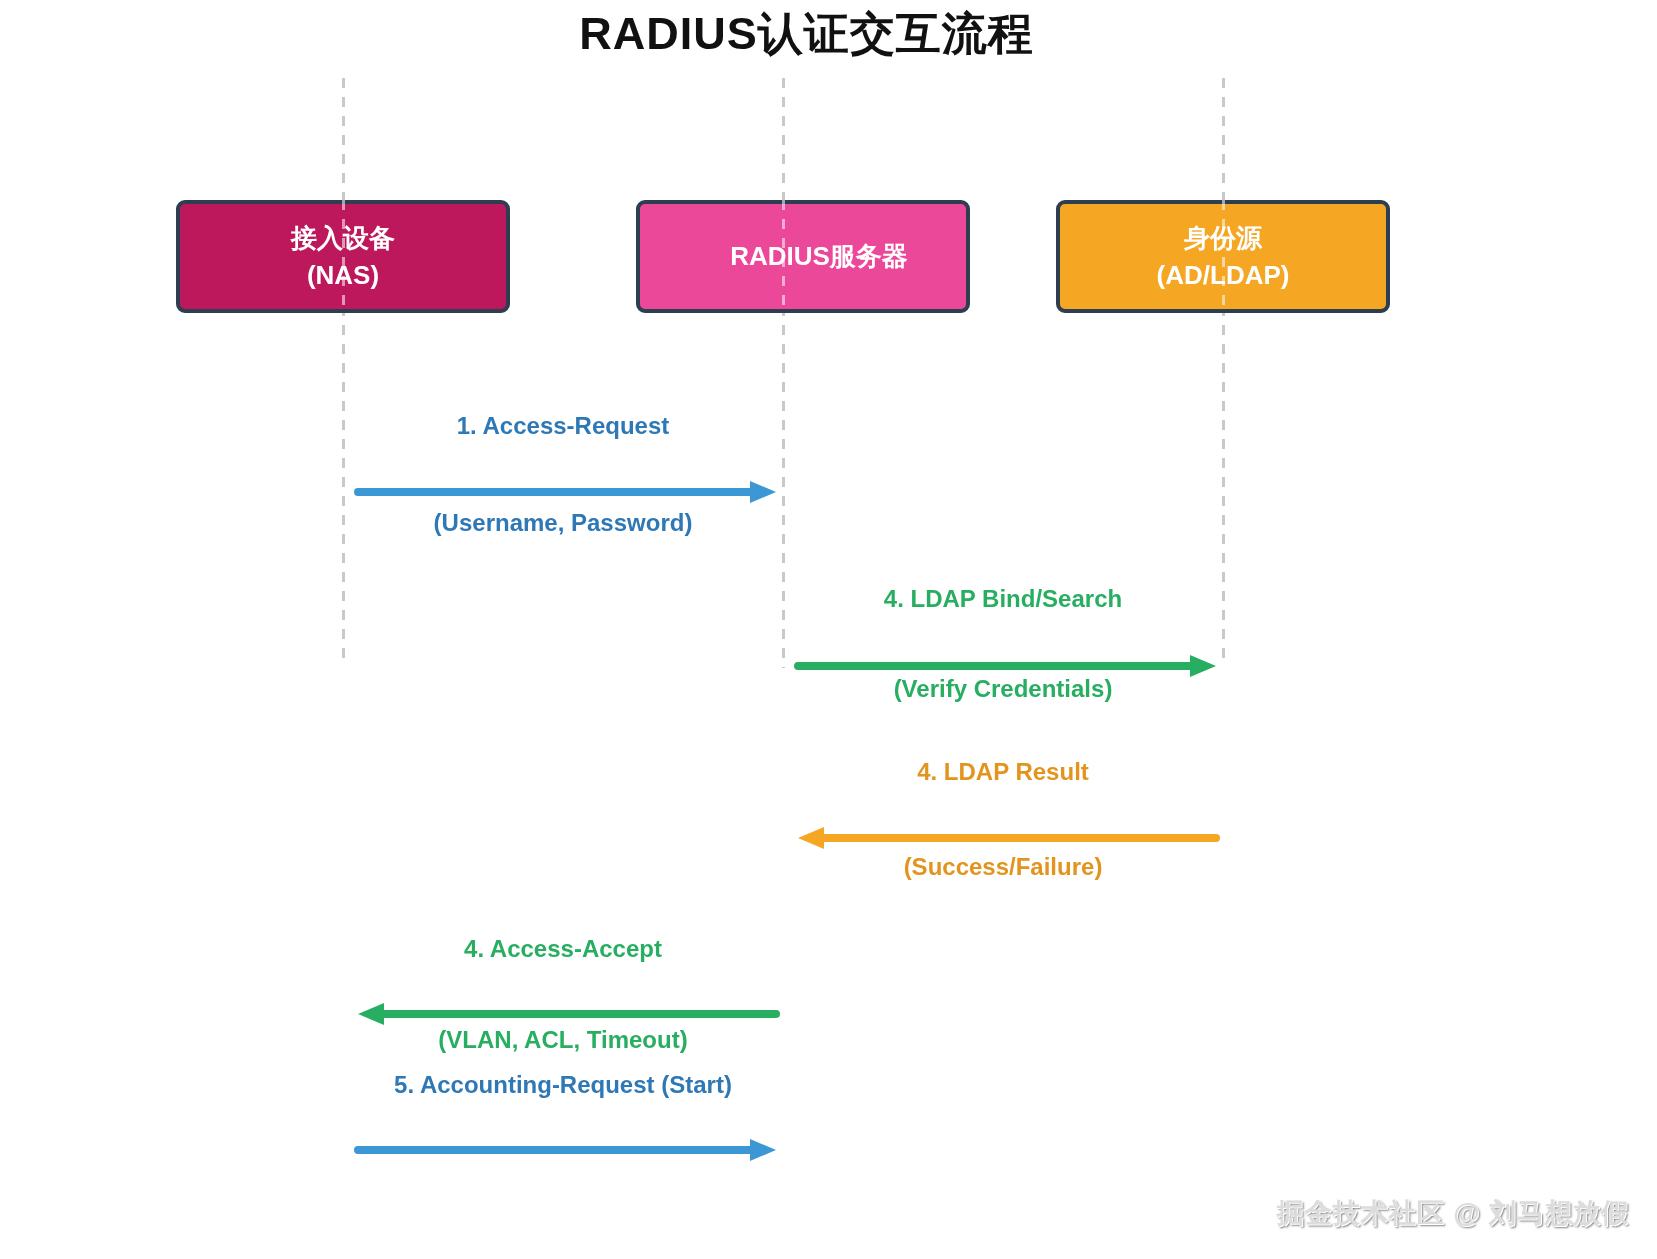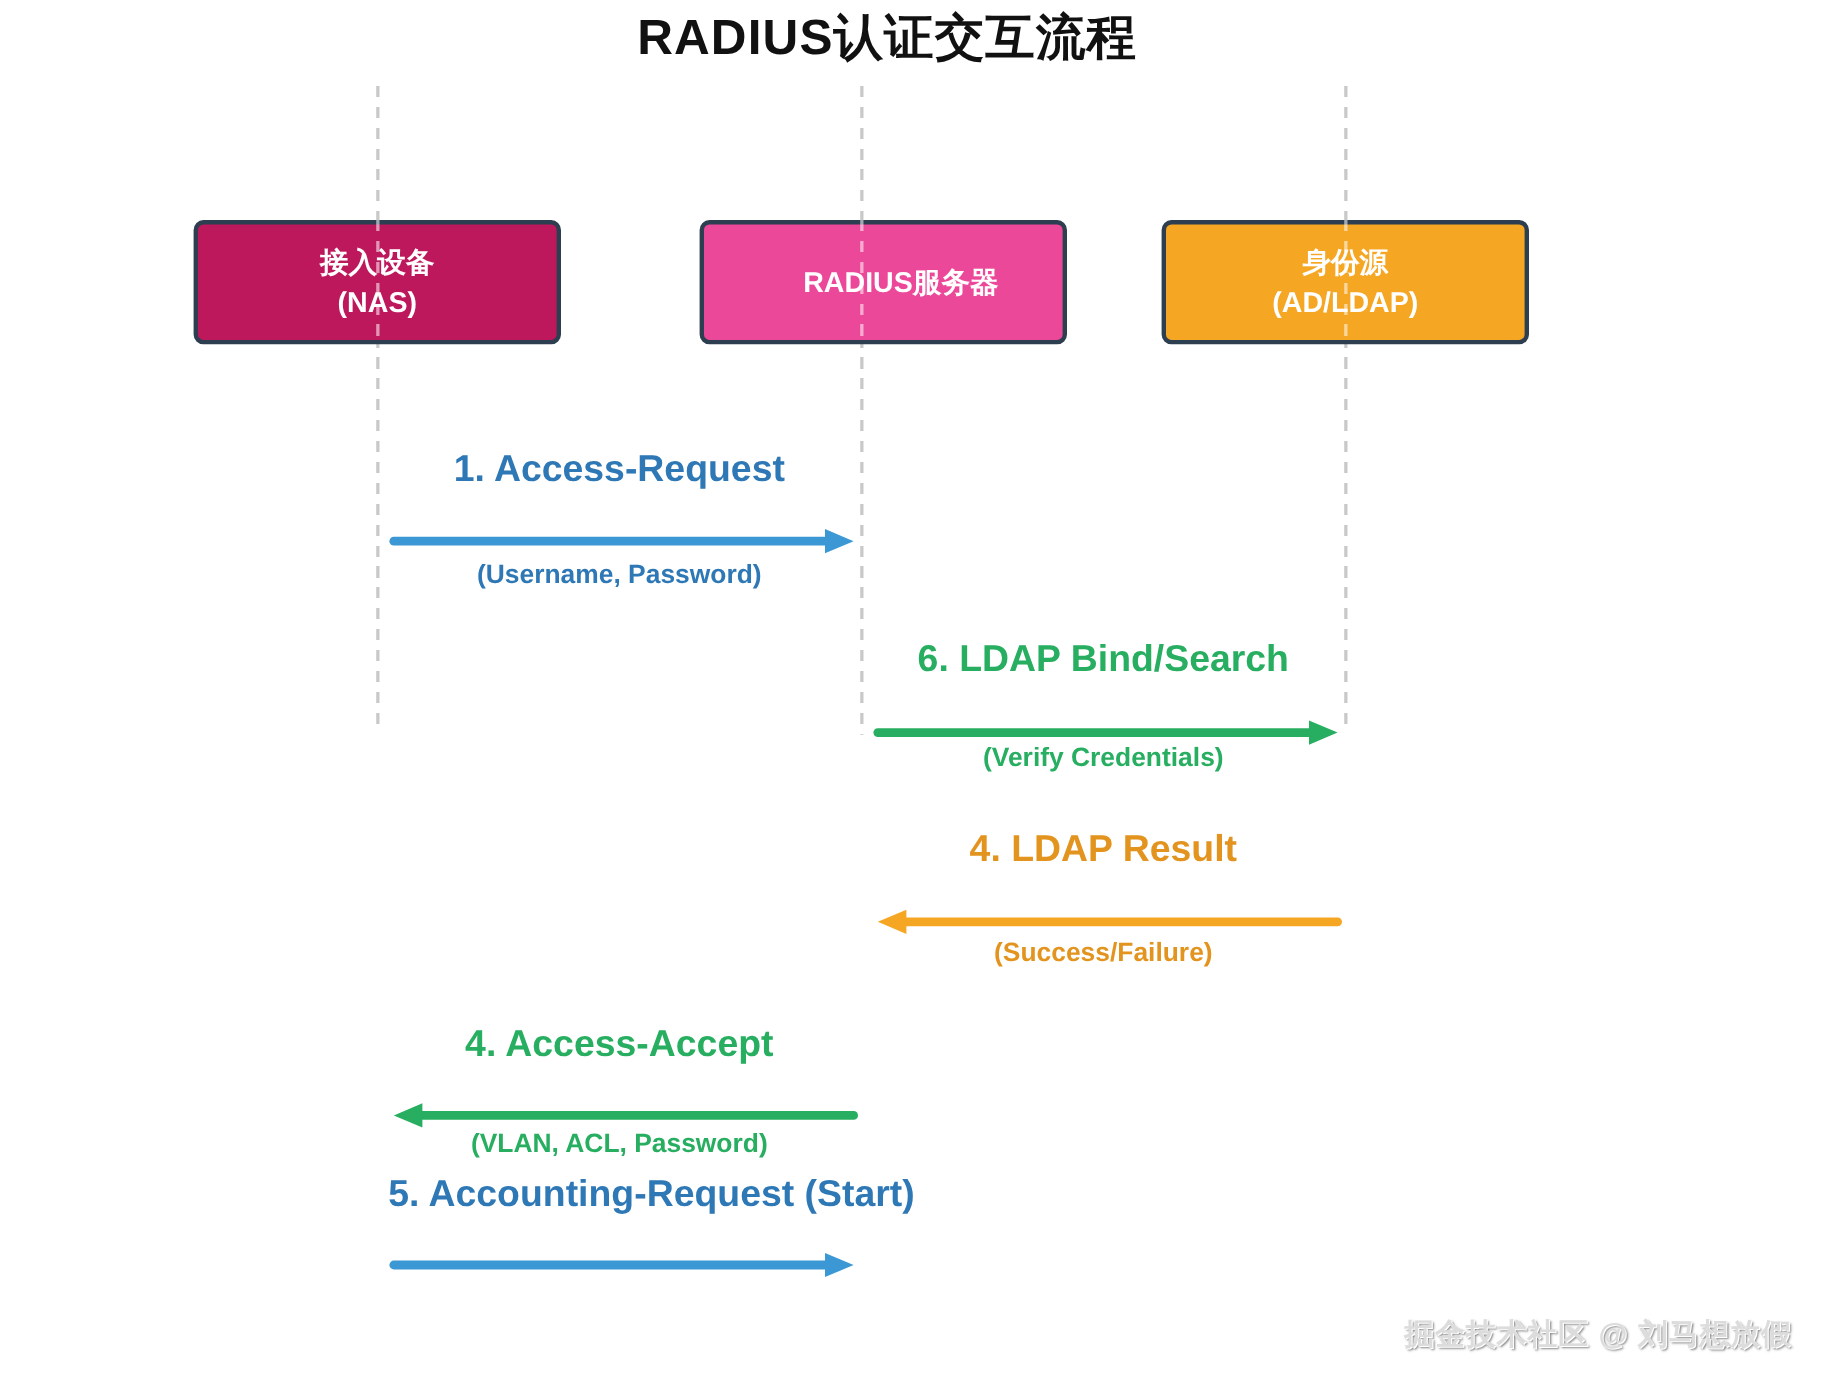--- a/index.html
+++ b/index.html
@@ -21,21 +21,21 @@
   }
   .actor-box{
     position:absolute;top:200px;height:113px;width:334px;box-sizing:border-box;
     border:4px solid #2c3e50;border-radius:9px;z-index:2;
     display:flex;flex-direction:column;align-items:center;justify-content:center;
     font-size:26px;font-weight:700;color:#ffffff;line-height:37px;text-align:center;
   }
   .actor-line{display:block;}
   .msg-label{
     position:absolute;width:420px;text-align:center;
-    font-size:34px;font-weight:700;line-height:36px;white-space:nowrap;
+    font-size:24px;font-weight:700;line-height:36px;white-space:nowrap;
   }
   .msg-sublabel{
     position:absolute;width:420px;text-align:center;
     font-size:24px;font-weight:700;line-height:30px;white-space:nowrap;
   }
   .arrow-svg{position:absolute;width:430px;height:28px;z-index:3;}
   .watermark{
     position:absolute;top:1195px;right:28px;
     font-size:27px;font-weight:700;color:#dcdcdc;
     text-shadow:1px 1px 0 #ffffff,2px 2px 2px rgba(110,110,110,0.85);
@@ -70,40 +70,40 @@
   <div class="lifeline-overlay" style="left:782px;"></div>
   <div class="lifeline-overlay" style="left:1222px;"></div>
 
   <div class="msg-label" style="left: 353px; top: 408px; color: rgb(46, 120, 182);">1. Access-Request</div>
   <svg class="arrow-svg" style="left:350px;top:478px;" viewBox="0 0 430 28">
     <line x1="8" y1="14" x2="400" y2="14" stroke-width="8" stroke-linecap="round" style="stroke: rgb(59, 152, 213);"></line>
     <polygon points="400,3 426,14 400,25" style="fill: rgb(59, 152, 213);"></polygon>
   </svg>
   <div class="msg-sublabel" style="left: 353px; top: 508px; color: rgb(46, 120, 182);">(Username, Password)</div>
 
-  <div class="msg-label" style="left: 793px; top: 581px; color: rgb(39, 174, 96);">6. LDAP Bind/Search</div>
+  <div class="msg-label" style="left: 793px; top: 581px; color: rgb(39, 174, 96);">4. LDAP Bind/Search</div>
   <svg class="arrow-svg" style="left:790px;top:652px;" viewBox="0 0 430 28">
     <line x1="8" y1="14" x2="400" y2="14" stroke-width="8" stroke-linecap="round" style="stroke: rgb(39, 174, 96);"></line>
     <polygon points="400,3 426,14 400,25" style="fill: rgb(39, 174, 96);"></polygon>
   </svg>
   <div class="msg-sublabel" style="left: 793px; top: 674px; color: rgb(39, 174, 96);">(Verify Credentials)</div>
 
   <div class="msg-label" style="left: 793px; top: 754px; color: rgb(226, 148, 31);">4. LDAP Result</div>
   <svg class="arrow-svg" style="left:794px;top:824px;" viewBox="0 0 430 28">
     <line x1="422" y1="14" x2="30" y2="14" stroke-width="8" stroke-linecap="round" style="stroke: rgb(245, 166, 35);"></line>
     <polygon points="30,3 4,14 30,25" style="fill: rgb(245, 166, 35);"></polygon>
   </svg>
   <div class="msg-sublabel" style="left: 793px; top: 852px; color: rgb(226, 148, 31);">(Success/Failure)</div>
 
   <div class="msg-label" style="left: 353px; top: 931px; color: rgb(39, 174, 96);">4. Access-Accept</div>
   <svg class="arrow-svg" style="left:354px;top:1000px;" viewBox="0 0 430 28">
     <line x1="422" y1="14" x2="30" y2="14" stroke-width="8" stroke-linecap="round" style="stroke: rgb(39, 174, 96);"></line>
     <polygon points="30,3 4,14 30,25" style="fill: rgb(39, 174, 96);"></polygon>
   </svg>
-  <div class="msg-sublabel" style="left: 353px; top: 1025px; color: rgb(39, 174, 96);">(VLAN, ACL, Password)</div>
+  <div class="msg-sublabel" style="left: 353px; top: 1025px; color: rgb(39, 174, 96);">(VLAN, ACL, Timeout)</div>
 
   <div class="msg-label" style="left: 353px; top: 1067px; color: rgb(46, 120, 182);">5. Accounting-Request (Start)</div>
   <svg class="arrow-svg" style="left:350px;top:1136px;" viewBox="0 0 430 28">
     <line x1="8" y1="14" x2="400" y2="14" stroke-width="8" stroke-linecap="round" style="stroke: rgb(59, 152, 213);"></line>
     <polygon points="400,3 426,14 400,25" style="fill: rgb(59, 152, 213);"></polygon>
   </svg>
 
   <div class="watermark">掘金技术社区 @ 刘马想放假</div>
 
 </div>

